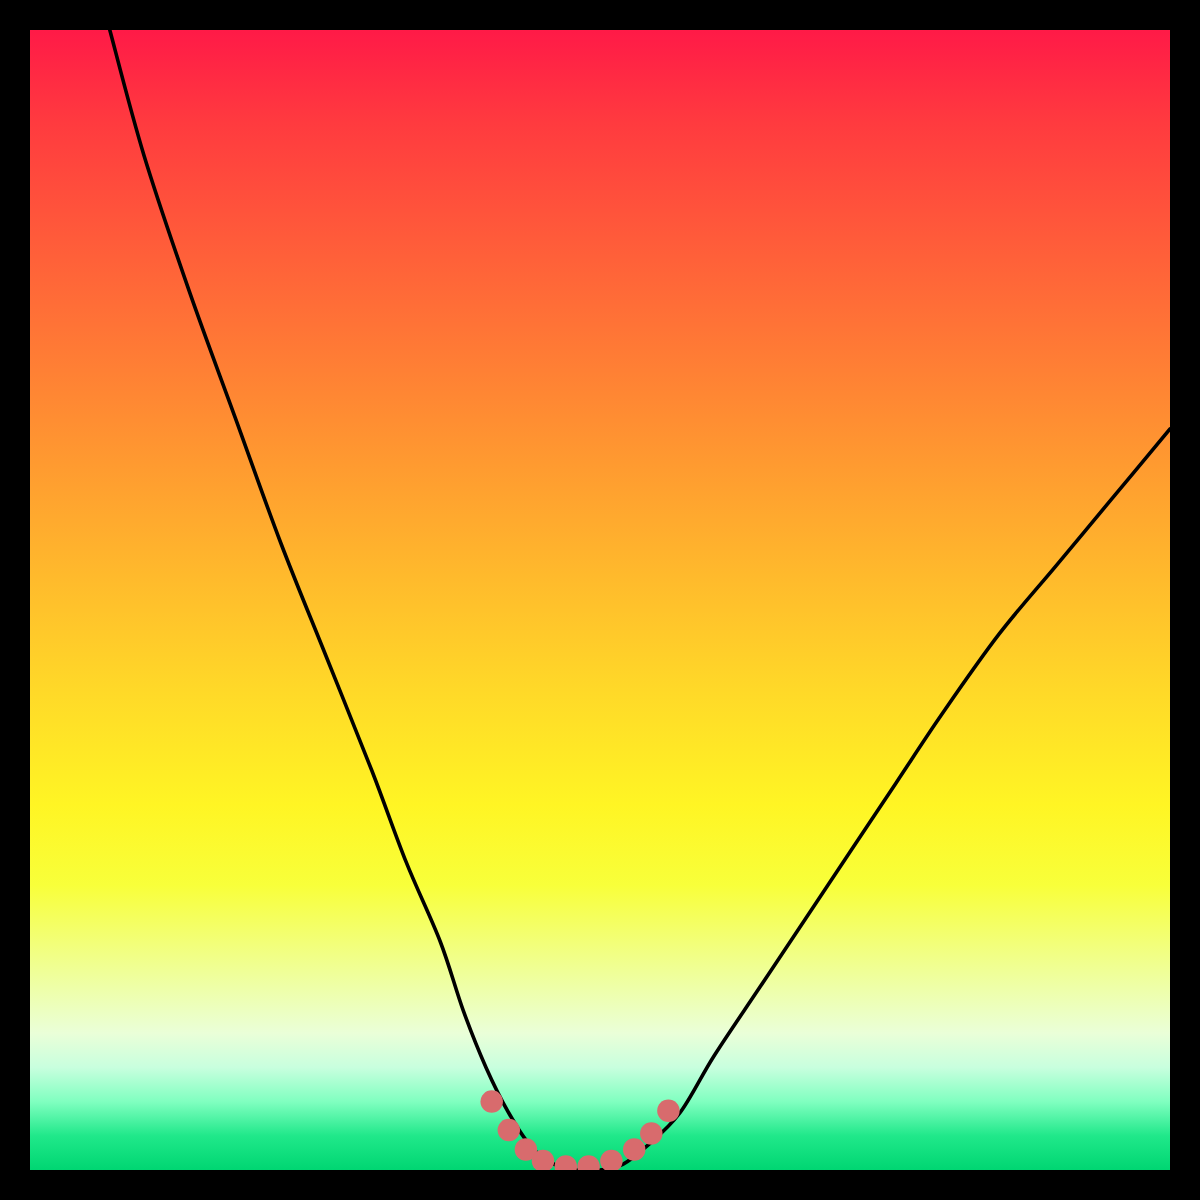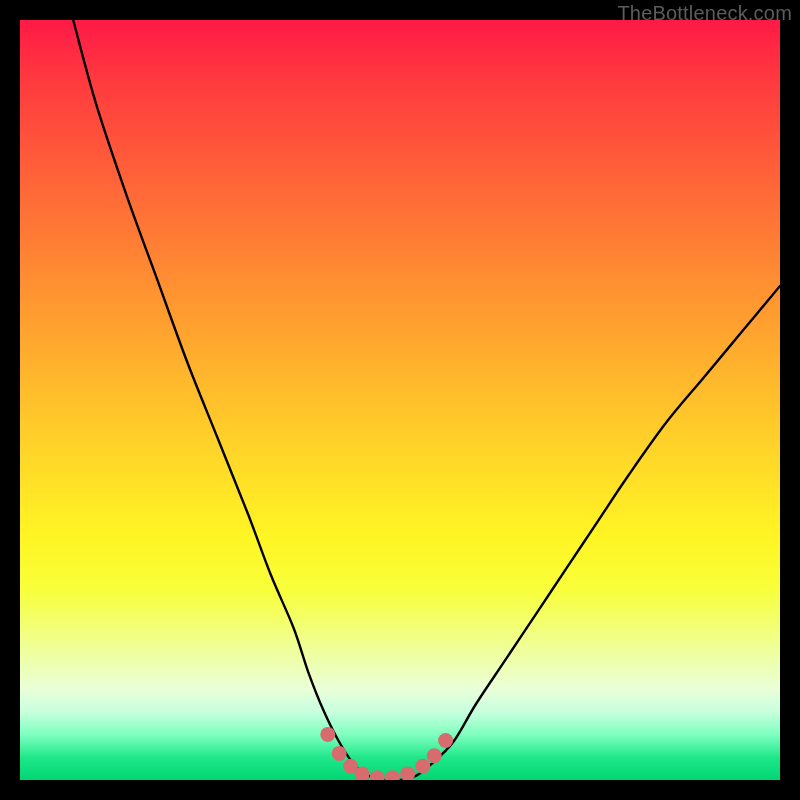--- a/index.html
+++ b/index.html
@@ -59,21 +59,20 @@
     top: 0;
     width: 760px;
     height: 760px;
   }
 </style>
 </head>
 <body>
 
 <div class="frame">
 
-  <div class="watermark">TheBottleneck.com</div>
 
   <div class="plot">
     <svg class="curve" viewBox="0 0 760 760" preserveAspectRatio="none">
       <path id="curve-path" fill="none" stroke="#000" stroke-width="2.4" stroke-linecap="round" stroke-linejoin="round" d="M 53.20 0.00 C 57.00 13.93, 67.13 54.47, 76.00 83.60 C 84.87 112.73, 96.27 145.67, 106.40 174.80 C 116.53 203.93, 126.67 230.53, 136.80 258.40 C 146.93 286.27, 157.07 315.40, 167.20 342.00 C 177.33 368.60, 187.47 392.67, 197.60 418.00 C 207.73 443.33, 219.13 471.20, 228.00 494.00 C 236.87 516.80, 243.20 535.80, 250.80 554.80 C 258.40 573.80, 267.27 591.53, 273.60 608.00 C 279.93 624.47, 283.73 639.67, 288.80 653.60 C 293.87 667.53, 298.93 680.20, 304.00 691.60 C 309.07 703.00, 314.13 713.13, 319.20 722.00 C 324.27 730.87, 329.33 739.10, 334.40 744.80 C 339.47 750.50, 344.53 753.67, 349.60 756.20 C 354.67 758.73, 359.73 759.37, 364.80 760.00 C 369.87 760.63, 374.93 760.63, 380.00 760.00 C 385.07 759.37, 390.13 758.73, 395.20 756.20 C 400.27 753.67, 404.07 750.50, 410.40 744.80 C 416.73 739.10, 425.60 732.13, 433.20 722.00 C 440.80 711.87, 447.13 697.93, 456.00 684.00 C 464.87 670.07, 476.27 653.60, 486.40 638.40 C 496.53 623.20, 506.67 608.00, 516.80 592.80 C 526.93 577.60, 537.07 562.40, 547.20 547.20 C 557.33 532.00, 567.47 516.80, 577.60 501.60 C 587.73 486.40, 596.60 472.47, 608.00 456.00 C 619.40 439.53, 633.33 419.27, 646.00 402.80 C 658.67 386.33, 671.33 372.40, 684.00 357.20 C 696.67 342.00, 709.33 326.80, 722.00 311.60 C 734.67 296.40, 753.67 273.60, 760.00 266.00"></path>
       <g id="marker-group">
           <circle cx="307.80" cy="714.40" r="7.5" fill="#d86b6d"></circle>
           <circle cx="319.20" cy="733.40" r="7.5" fill="#d86b6d"></circle>
           <circle cx="330.60" cy="746.32" r="7.5" fill="#d86b6d"></circle>
           <circle cx="342.00" cy="753.92" r="7.5" fill="#d86b6d"></circle>
           <circle cx="357.20" cy="757.72" r="7.5" fill="#d86b6d"></circle>

